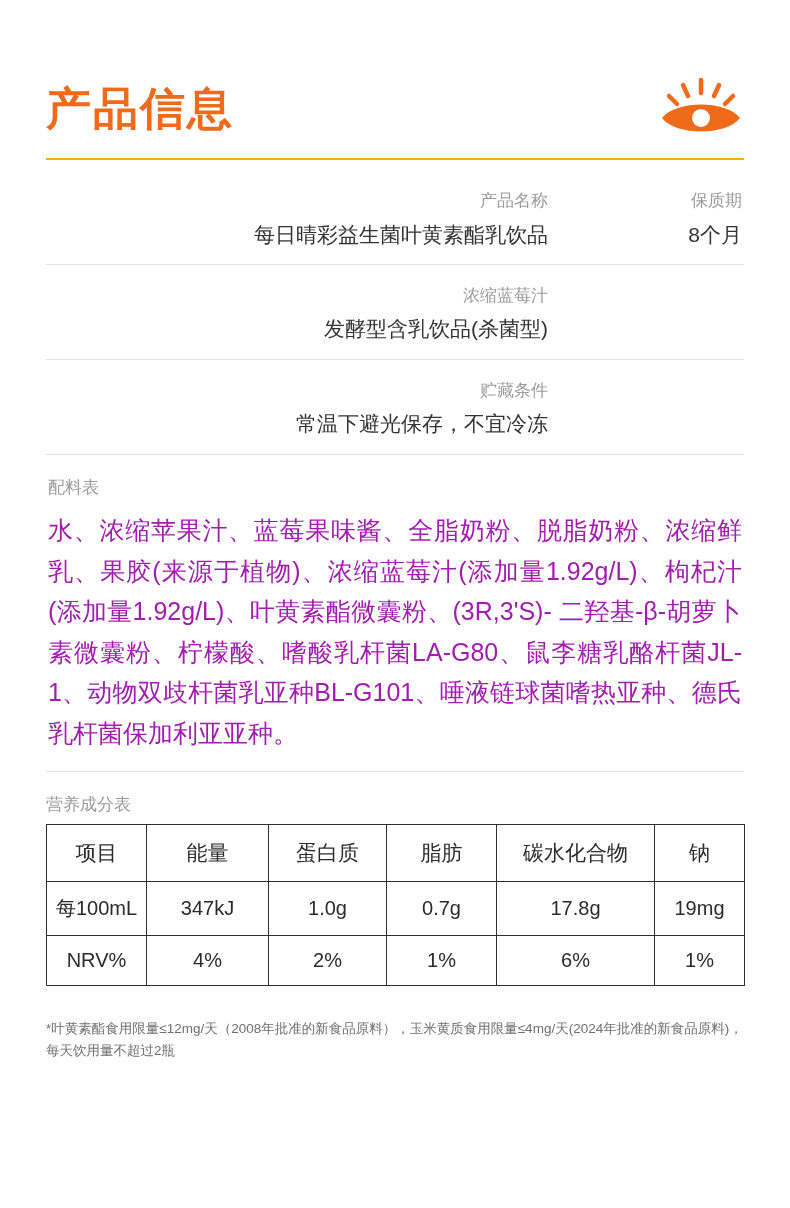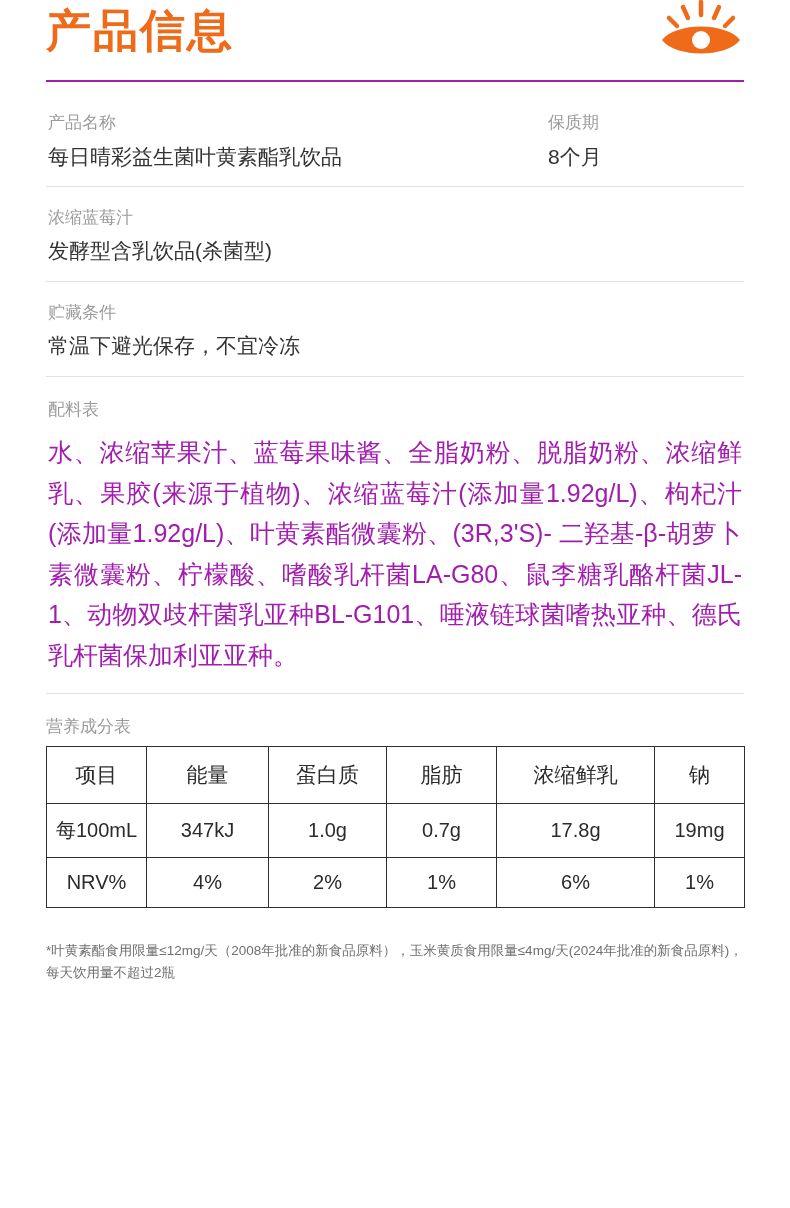--- a/index.html
+++ b/index.html
@@ -20,22 +20,23 @@
     min-height: 1208px;
     padding: 0 46px;
     position: relative;
   }
 
   
   .header {
     display: flex;
     align-items: center;
     justify-content: space-between;
+    padding-top: 78px;
     padding-bottom: 18px;
-    border-bottom: 2px solid #a21caf;
+    border-bottom: 2px solid #eab308;
   }
   .header-title {
     font-size: 45px;
     font-weight: bold;
     letter-spacing: 2px;
     color: #ef6b1a;
     line-height: 1.1;
     margin: 0;
   }
   .eye-icon {
@@ -51,20 +52,21 @@
   }
   .info-row {
     display: flex;
     padding: 18px 2px 14px 2px;
     border-bottom: 1px solid #e2e2e2;
   }
   .info-row:last-of-type { }
   .info-col {
     display: flex;
     flex-direction: column;
+    align-items: flex-end;
   }
   .col-main { flex: 0 0 500px; }
   .col-side { flex: 1 1 auto; }
   .field-label {
     font-size: 17px;
     color: #9b9b9b;
     line-height: 1.5;
     margin-bottom: 6px;
   }
   .field-value {
@@ -183,21 +185,21 @@
 
     <div class="nutrition">
       <div class="field-label">营养成分表</div>
       <table class="nutrition-table">
         <thead>
           <tr>
             <td class="c1">项目</td>
             <td class="c2">能量</td>
             <td class="c3">蛋白质</td>
             <td class="c4">脂肪</td>
-            <td class="c5">浓缩鲜乳</td>
+            <td class="c5">碳水化合物</td>
             <td class="c6">钠</td>
           </tr>
         </thead>
         <tbody>
           <tr>
             <td class="c1">每100mL</td>
             <td class="c2">347kJ</td>
             <td class="c3">1.0g</td>
             <td class="c4">0.7g</td>
             <td class="c5">17.8g</td>

